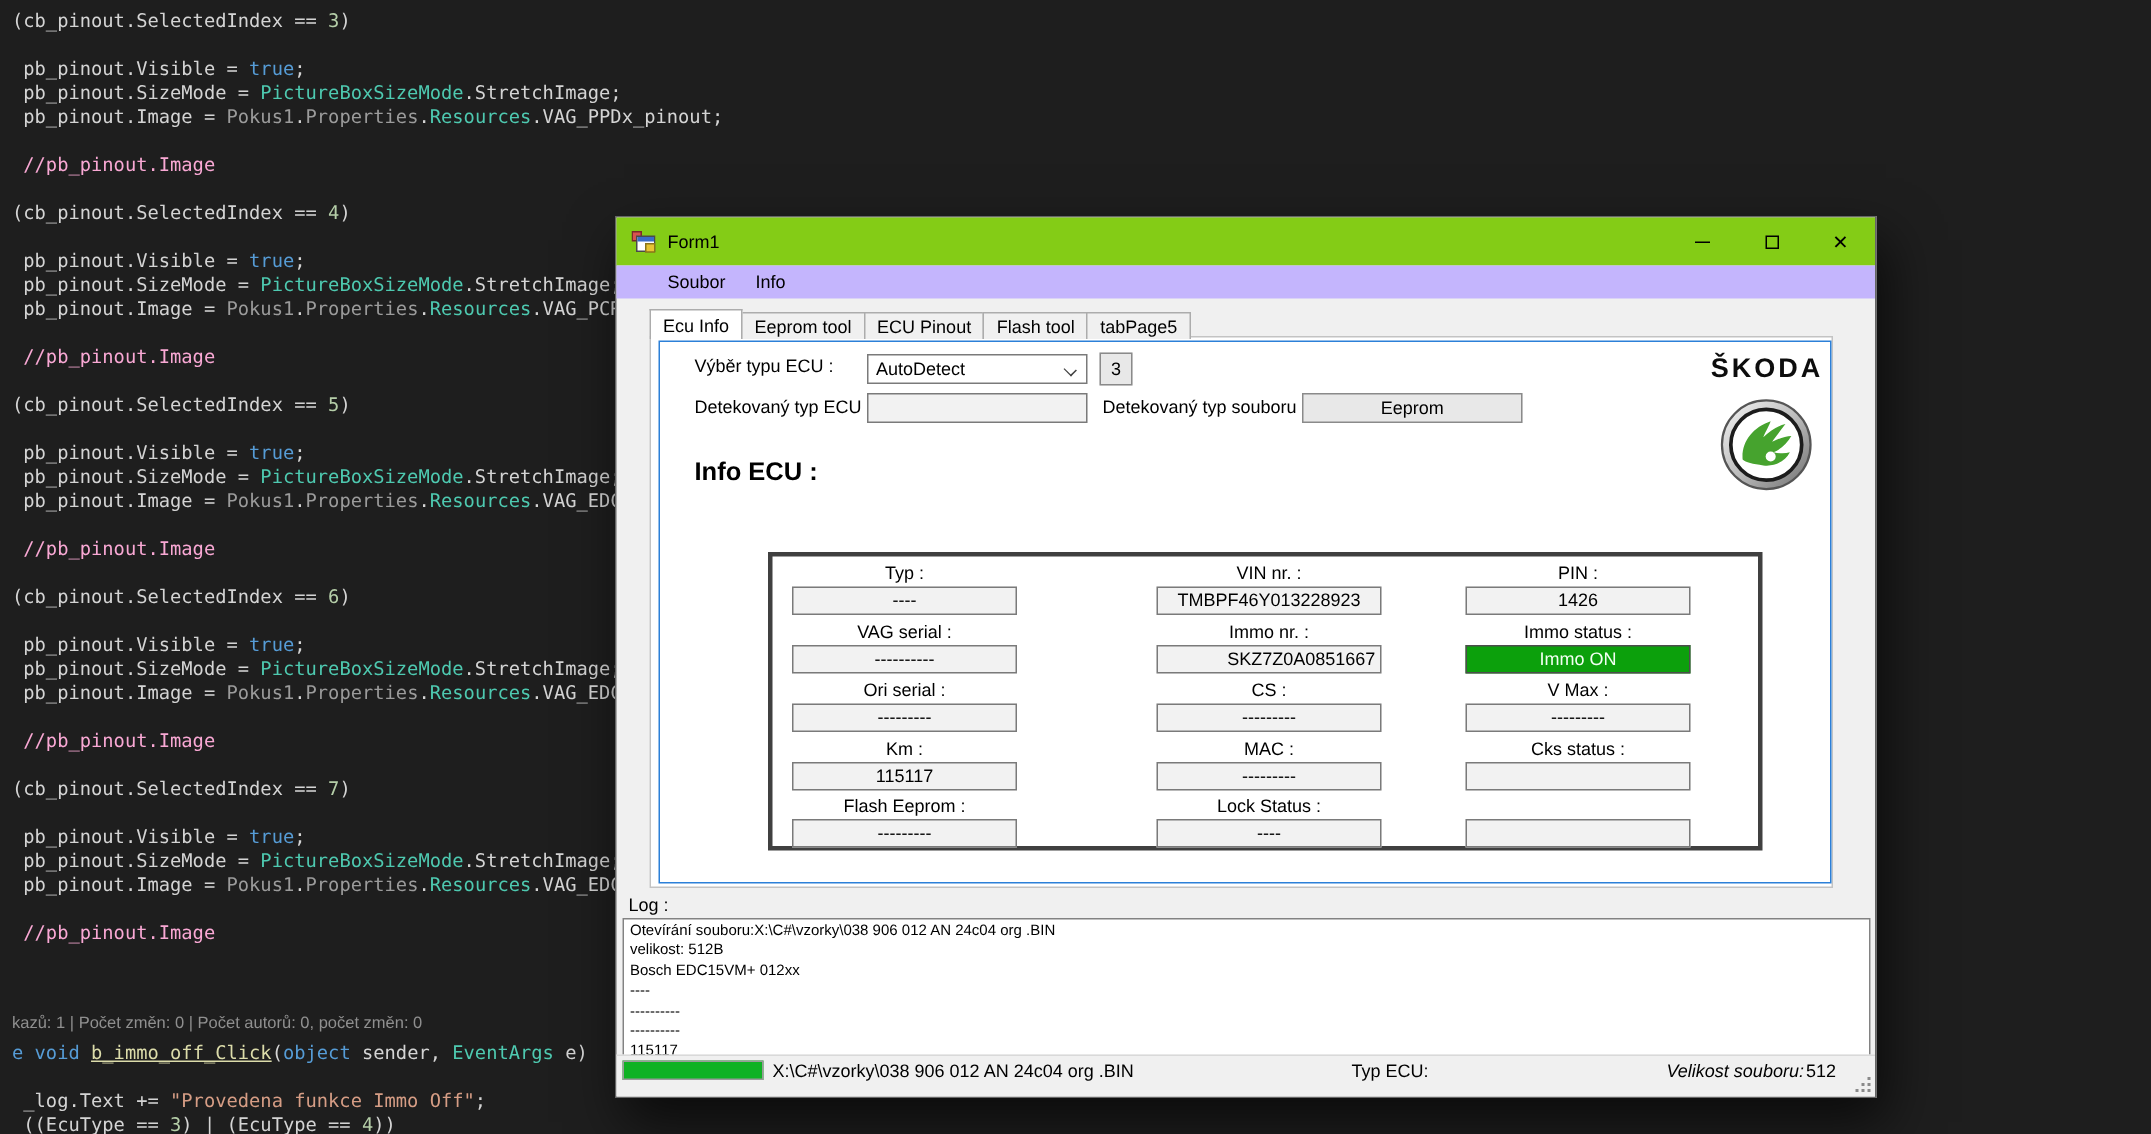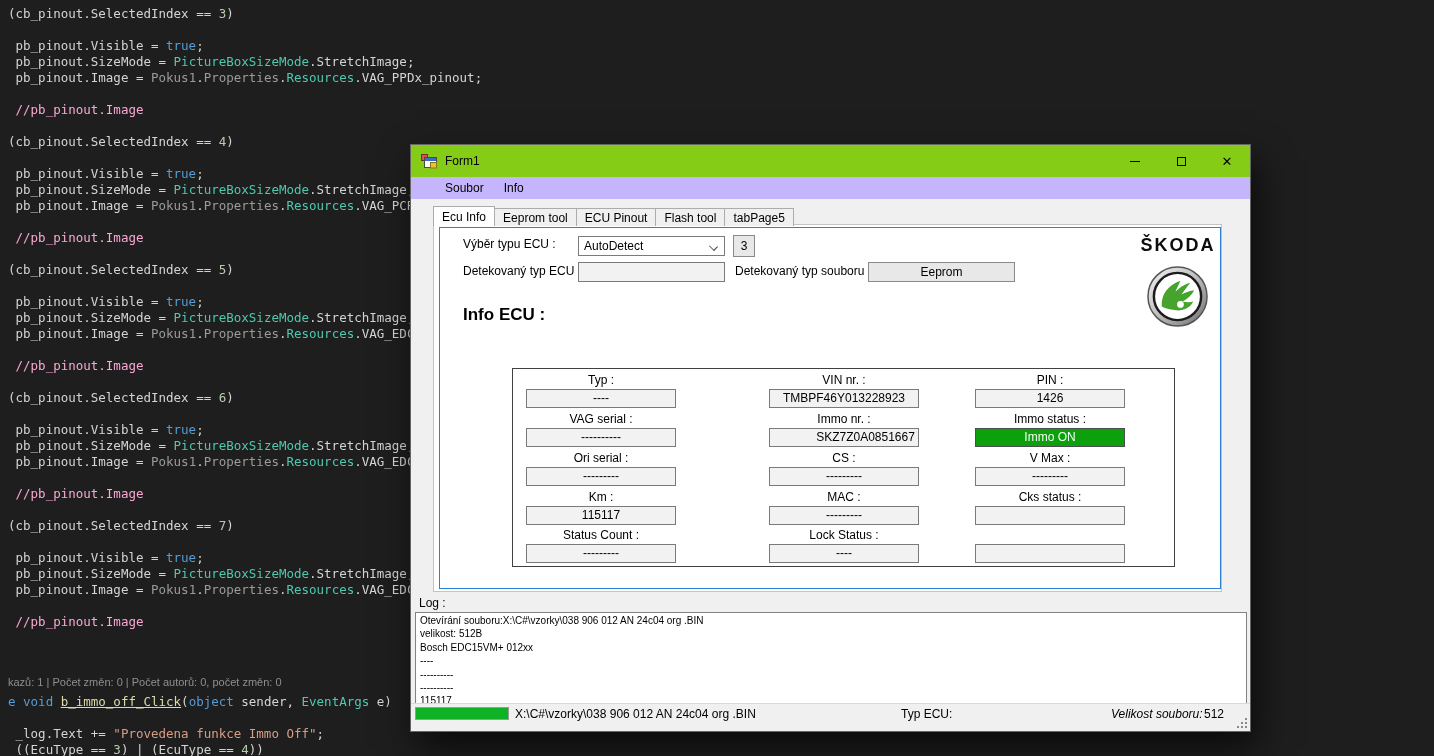--- a/index.html
+++ b/index.html
@@ -56,21 +56,21 @@
          align-items:center; justify-content:center; font-size:12px; }
   .tbox { position:absolute; background:#f2f2f2; border:1px solid #7a7a7a; }
 
   .heading { position:absolute; left:23px; top:77px; font-size:17px; font-weight:bold; }
 
   .brand { position:absolute; left:690px; top:7px; width:96px; text-align:center; }
   .brand .bname { font-size:18px; font-weight:bold; letter-spacing:2px; color:#0d0d0d; }
   .emblem { position:absolute; left:706px; top:37px; width:63px; height:63px; }
 
   .gridpanel { position:absolute; left:72px; top:140px; width:663px; height:199px;
-               border:1px solid #404040; }
+               border:3px solid #404040; }
   .gcell-label { position:absolute; width:150px; text-align:center; font-size:12px; white-space:nowrap; }
   .gcell-box { position:absolute; width:150px; height:19px; background:#f2f2f2;
                border:1px solid #7a7a7a; text-align:center; font-size:12px; line-height:17px;
                overflow:hidden; }
   .gcell-box.green { background:#0ca00c; color:#f2fff2; border-color:#4d4d4d; }
 
   .loglabel { position:absolute; left:8px; top:451px; font-size:12px; }
   .logbox { position:absolute; left:4px; top:467px; width:832px; height:95px; background:#fff;
             border:1px solid #828282; padding:1px 4px; overflow:hidden; }
   .logline { font-size:10px; line-height:13.4px; white-space:pre; }
@@ -216,21 +216,21 @@
 
         <div class="gridpanel" id="gridpanel">
             <div class="gcell-label" style="left: 13px; top: 4px;">Typ  :</div>
             <div class="gcell-box" style="left: 13px; top: 20px;">----</div>
             <div class="gcell-label" style="left: 13px; top: 43px;">VAG serial  :</div>
             <div class="gcell-box" style="left: 13px; top: 59px;">----------</div>
             <div class="gcell-label" style="left: 13px; top: 82px;">Ori serial :</div>
             <div class="gcell-box" style="left: 13px; top: 98px;">---------</div>
             <div class="gcell-label" style="left: 13px; top: 121px;">Km :</div>
             <div class="gcell-box" style="left: 13px; top: 137px;">115117</div>
-            <div class="gcell-label" style="left: 13px; top: 159px;">Status Count :</div>
+            <div class="gcell-label" style="left: 13px; top: 159px;">Flash Eeprom :</div>
             <div class="gcell-box" style="left: 13px; top: 175px;">---------</div>
             <div class="gcell-label" style="left: 256px; top: 4px;">VIN nr. :</div>
             <div class="gcell-box" style="left: 256px; top: 20px;">TMBPF46Y013228923</div>
             <div class="gcell-label" style="left: 256px; top: 43px;">Immo nr.  :</div>
             <div class="gcell-box" style="left: 256px; top: 59px; padding-left: 43px;">SKZ7Z0A0851667</div>
             <div class="gcell-label" style="left: 256px; top: 82px;">CS :</div>
             <div class="gcell-box" style="left: 256px; top: 98px;">---------</div>
             <div class="gcell-label" style="left: 256px; top: 121px;">MAC  :</div>
             <div class="gcell-box" style="left: 256px; top: 137px;">---------</div>
             <div class="gcell-label" style="left: 256px; top: 159px;">Lock Status  :</div>

